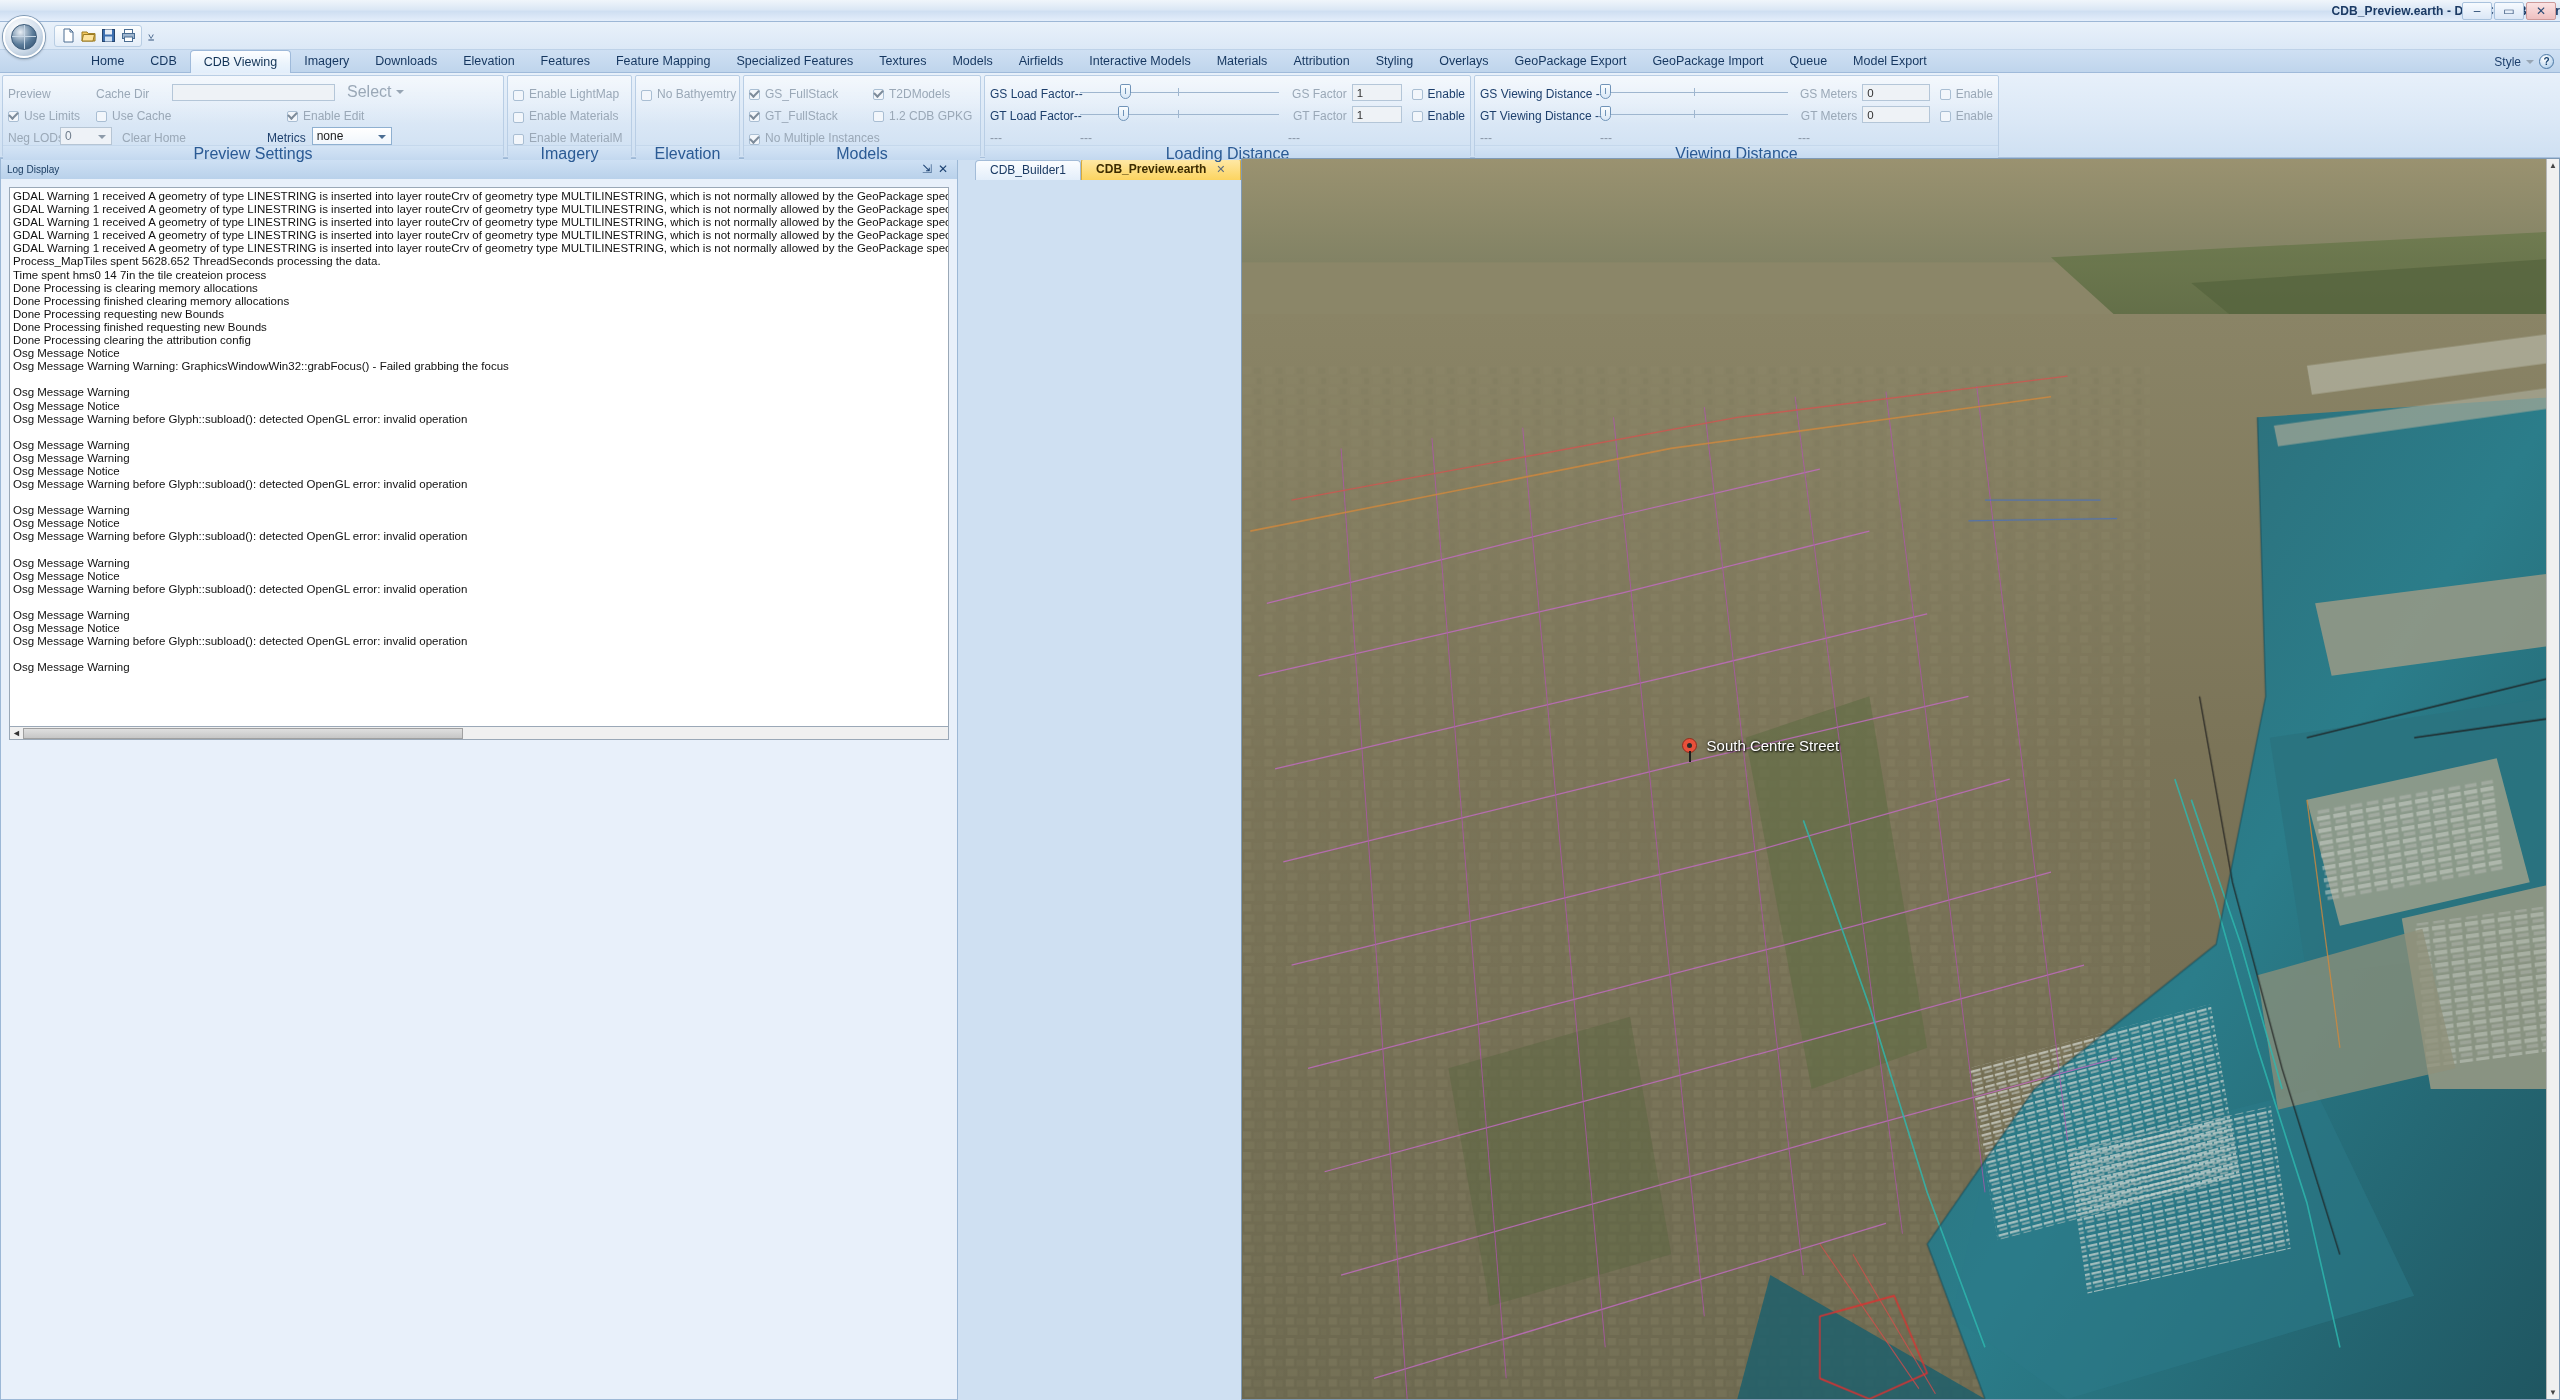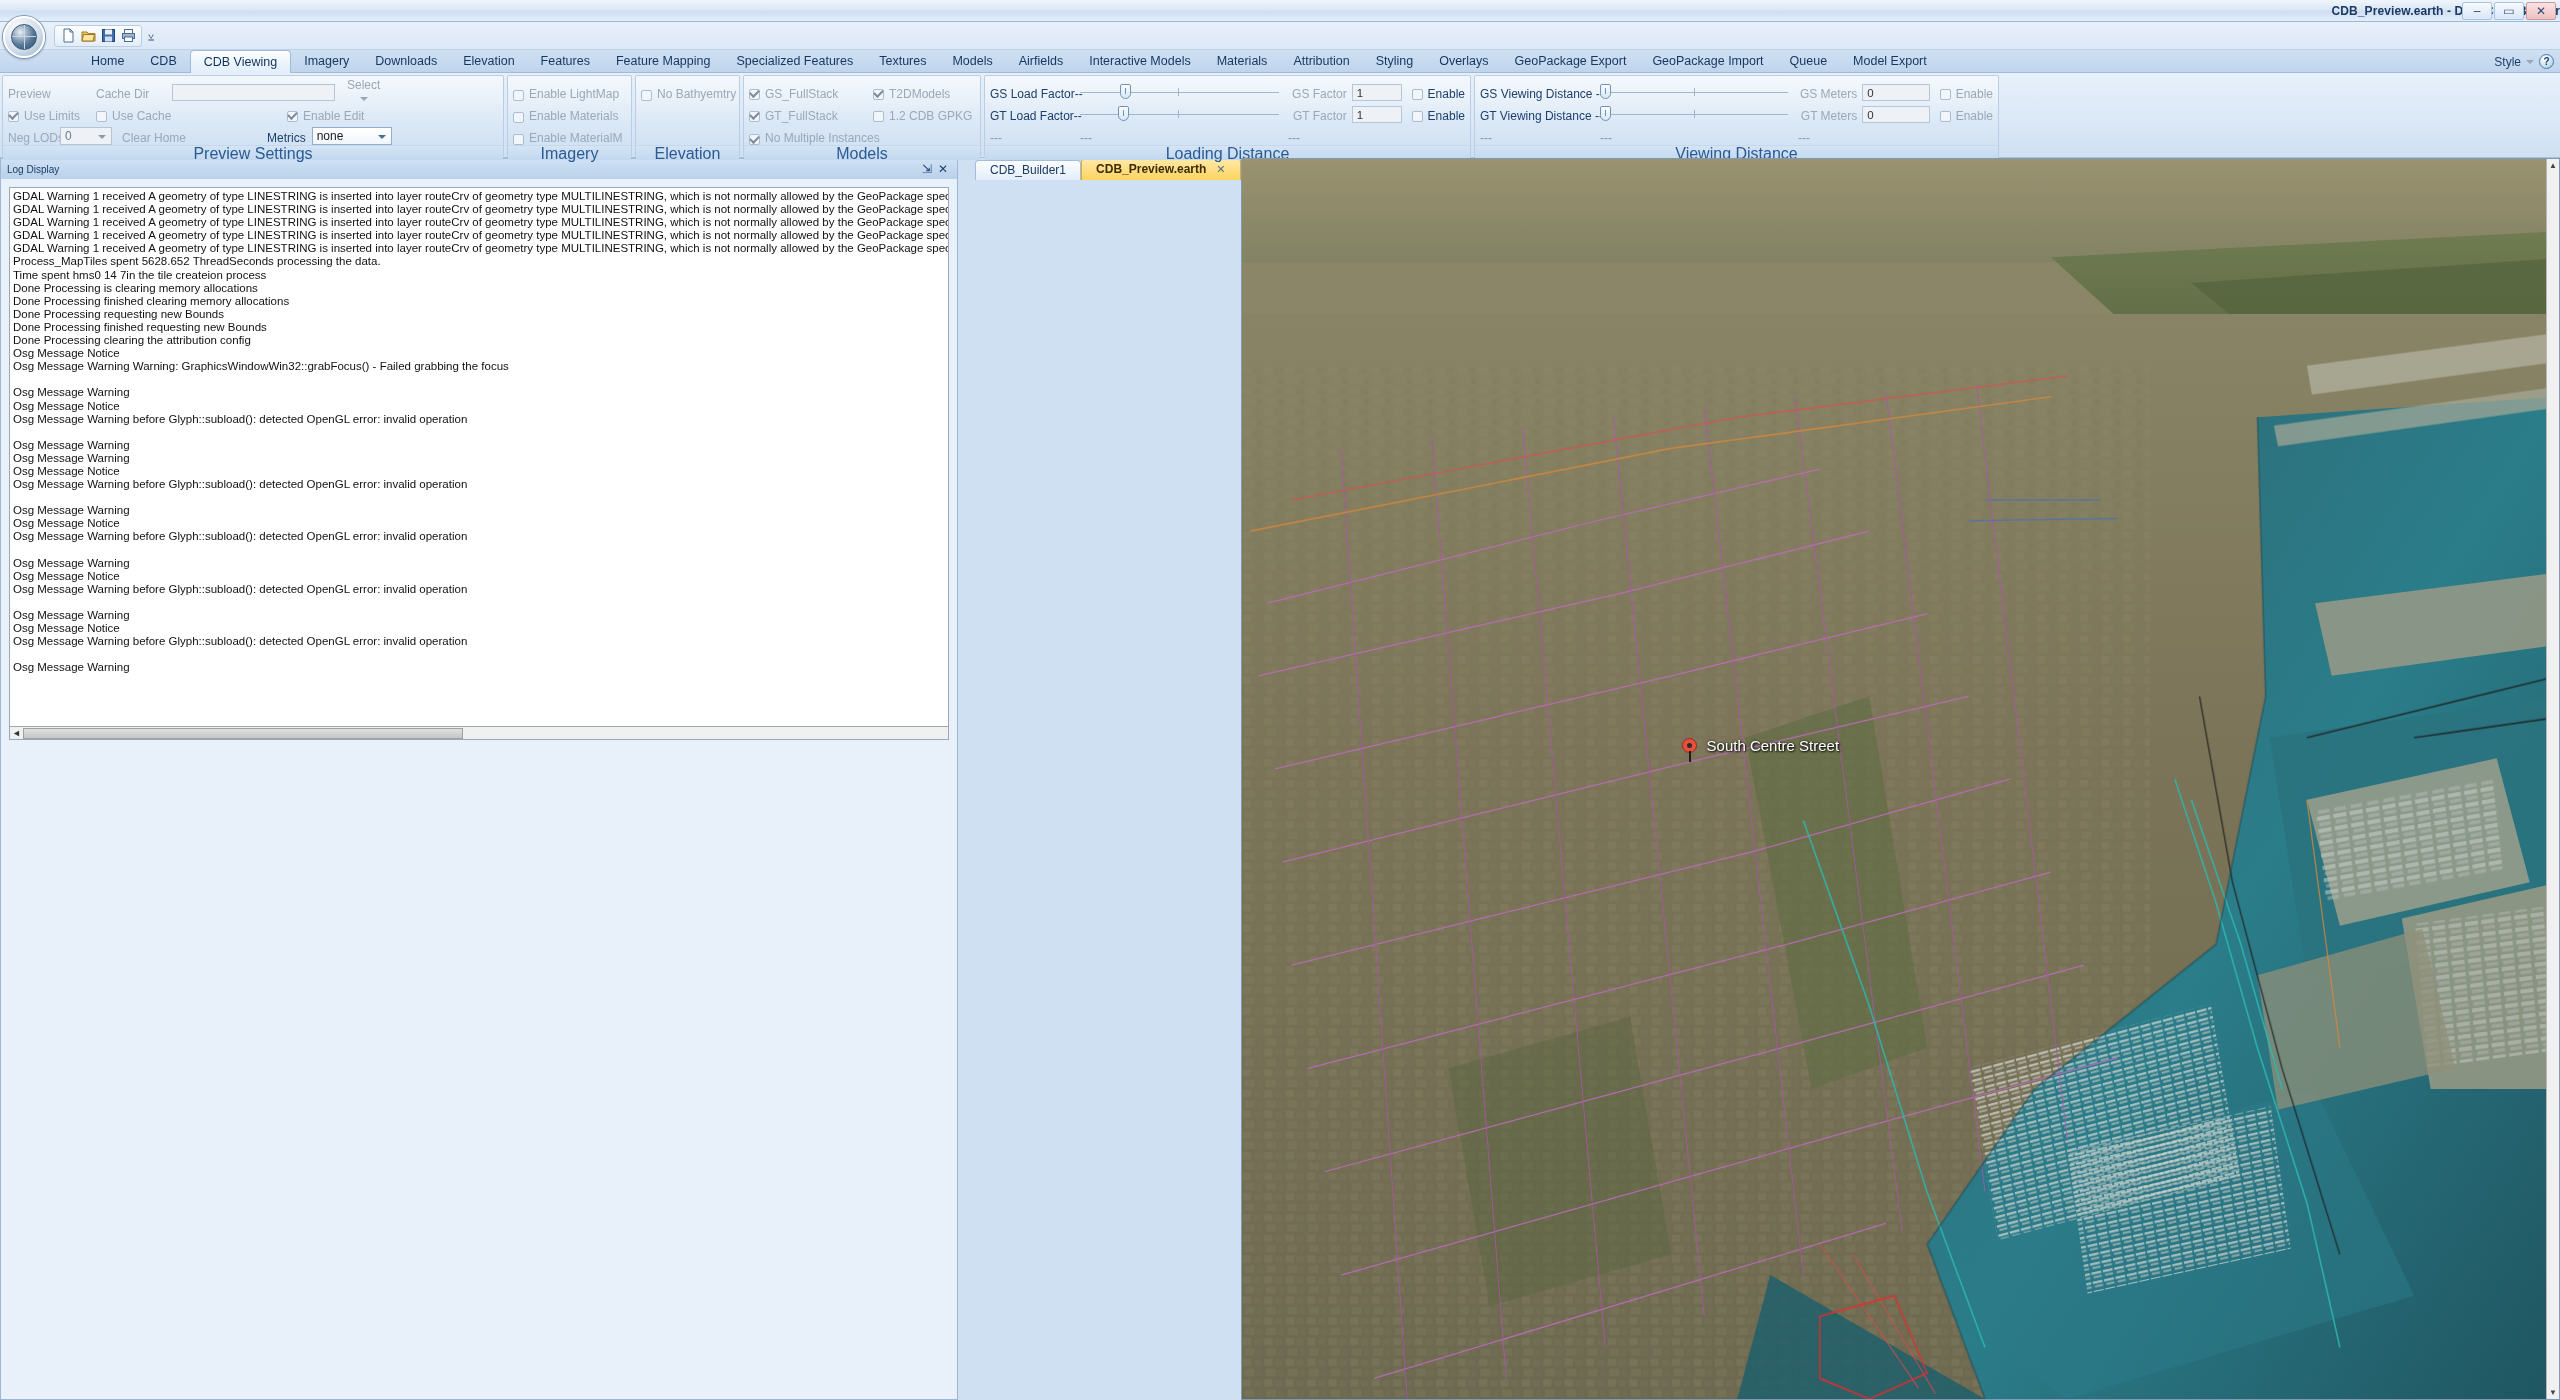--- a/index.html
+++ b/index.html
@@ -126,21 +126,21 @@
     border:1px solid #8fb0d0;background:linear-gradient(to bottom,#ffffff,#f0f6fc);
     height:18px;font-size:12px;color:#1a1a1a;padding:0 16px 0 4px;
     display:flex;align-items:center;position:relative;
   }
   .combo:after{
     content:"";position:absolute;right:5px;top:7px;
     border-left:4px solid transparent;border-right:4px solid transparent;border-top:4px solid #4a6d92;
   }
   .combo.disabled{ border-color:#b6c5d4;background:#eef2f7;color:#6f7d8c;}
   .combo.disabled:after{border-top-color:#8c9aa9;}
-  .selectlbl{font-size:12px;color:#9aa8b7;display:flex;align-items:center;gap:5px;flex-direction:column;}
+  .selectlbl{font-size:16px;color:#9aa8b7;display:flex;align-items:center;gap:5px;}
   .selectlbl .caret{border-left:4px solid transparent;border-right:4px solid transparent;border-top:4px solid #97a5b4;}
   
   .slider{position:relative;height:18px;display:flex;align-items:center;}
   .slider .track{height:1px;background:#9fb6cf;width:100%;}
   .slider .tick{position:absolute;top:5px;width:1px;height:8px;background:#9fb6cf;}
   .slider .thumb{
     position:absolute;top:1px;width:11px;height:15px;
     background:linear-gradient(to bottom,#fafdff,#d8e7f6);
     border:1px solid #6f93b8;border-radius:2px 2px 6px 6px;
   }

